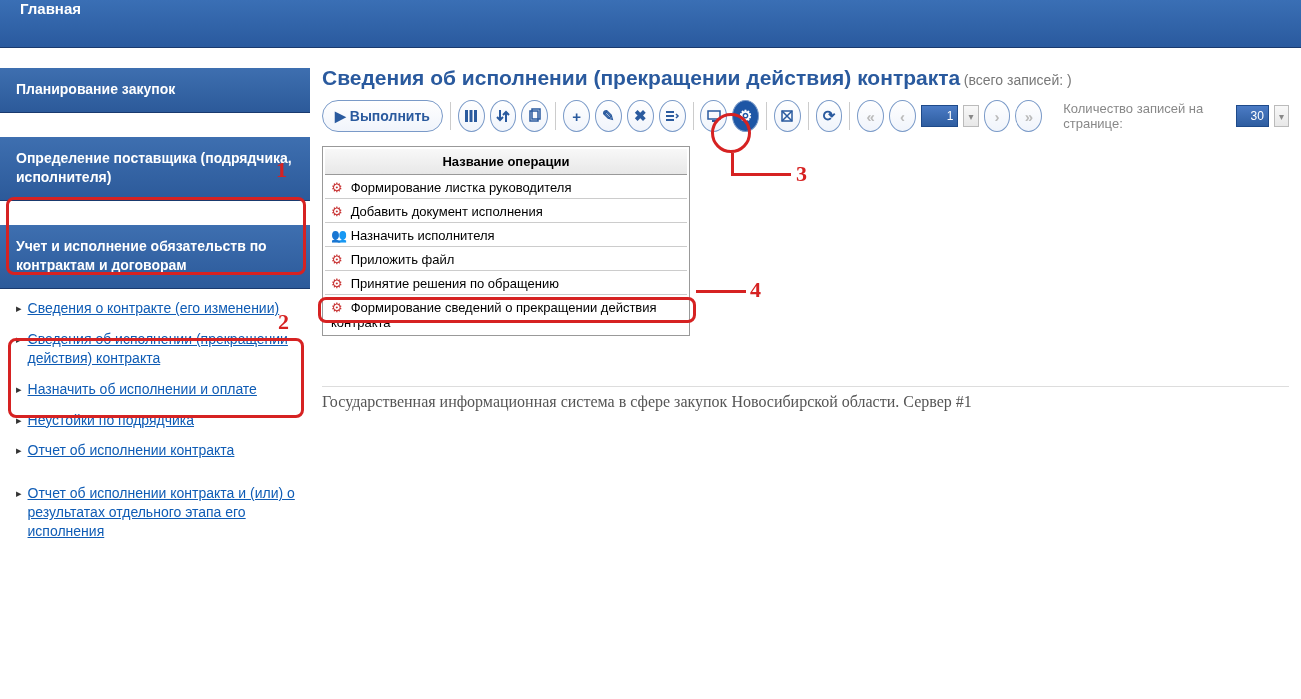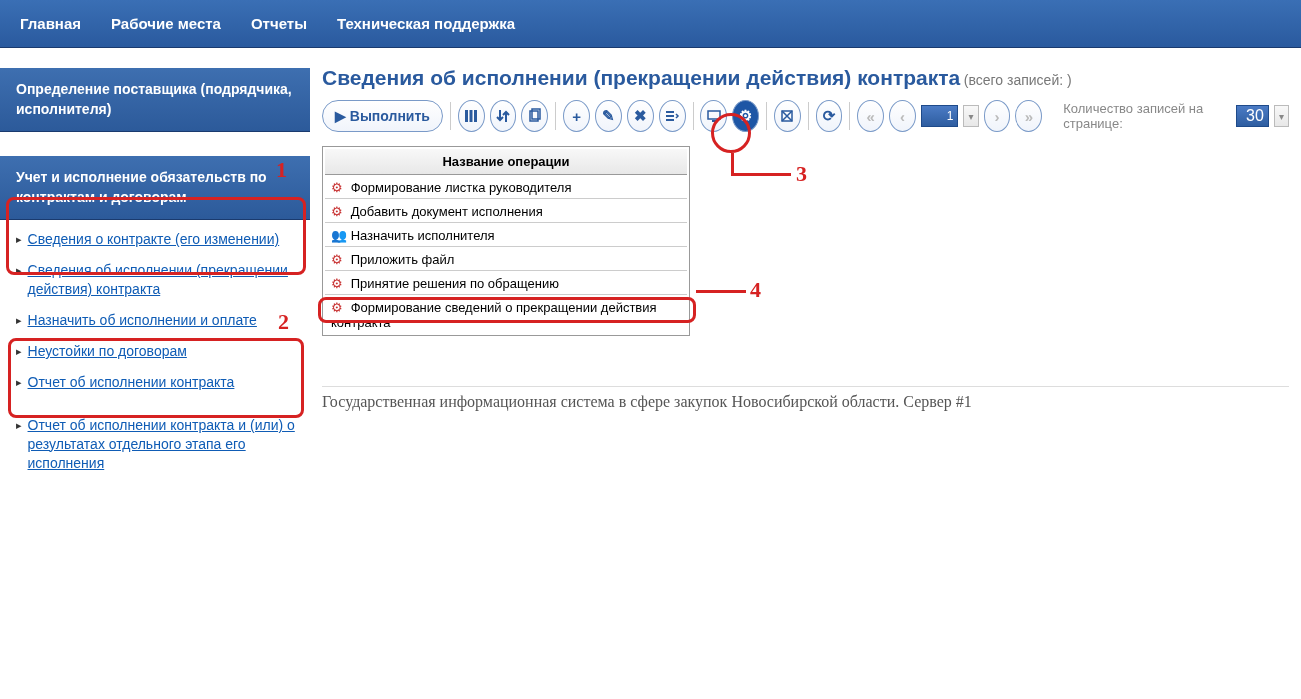--- a/index.html
+++ b/index.html
@@ -1,18 +1,18 @@
 <!DOCTYPE html>
 <html><head>
   <meta charset="utf-8">
   <style>
     * { box-sizing: border-box; margin: 0; padding: 0; }
     body { font-family: Arial, sans-serif; font-size: 13px; background: #fff; width: 1301px; }
     
-    .topnav { background: linear-gradient(#3a6fb5, #2a5a9e); height: 48px; display: flex; align-items: center; padding: 0 20px; gap: 30px; border-bottom: 1px solid #1a3a6e; }
+    .topnav { background: linear-gradient(#3a6fb5, #2a5a9e); height: 48px; display: flex; padding: 0 20px; gap: 30px; border-bottom: 1px solid #1a3a6e; flex-direction: column; }
     .topnav a { color: #fff; text-decoration: none; font-size: 15px; font-weight: bold; }
     
     .container { display: flex; }
     .sidebar { width: 310px; flex-shrink: 0; }
     
     .sb-section { background: linear-gradient(#3e6fb0, #2c5a9a); color: #fff; padding: 12px 16px; font-size: 14px; font-weight: bold; line-height: 1.4; border-bottom: 1px solid #1a3a6e; margin-top: 24px; }
     .sb-section:first-child { margin-top: 20px; }
     
     .sb-links { padding: 4px 0 10px 0; }
     .sb-link-row { display: flex; align-items: flex-start; padding: 6px 10px 6px 16px; }
@@ -25,21 +25,21 @@
     .title-suffix { color: #777; font-size: 14px; font-weight: normal; }
     
     .toolbar { display: flex; align-items: center; gap: 5px; margin-top: 10px; flex-wrap: nowrap; }
     .btn-exec { height: 32px; padding: 0 12px; border: 1px solid #7a9ac8; border-radius: 16px; background: linear-gradient(#fff,#f0f4fb); color: #2a5a9e; font-weight: bold; display: inline-flex; align-items: center; gap: 4px; cursor: pointer; font-size: 14px; }
     .btn-exec .tri { color: #2a5a9e; }
     .ico-btn { width: 32px; height: 32px; border: 1px solid #7a9ac8; border-radius: 50%; background: linear-gradient(#fff,#f0f4fb); color: #2a5a9e; display: inline-flex; align-items: center; justify-content: center; cursor: pointer; font-size: 15px; font-weight: bold; }
     .ico-btn.active { background: #1e56a5; color: #fff; }
     .pager-box { background: linear-gradient(#4b7bc5,#2e5da0); color: #fff; width: 44px; height: 22px; display: inline-flex; align-items: center; justify-content: flex-end; padding-right: 4px; font-size: 12px; border: 1px solid #1e4a8a; }
     .pager-small { width: 18px; height: 22px; background: linear-gradient(#f8f8f8,#e8e8e8); border: 1px solid #bbb; display: inline-flex; align-items: center; justify-content: center; font-size: 10px; color: #888; }
     .pg-label { color: #888; font-size: 13px; margin-left: 16px; }
-    .pg-count { background: linear-gradient(#4b7bc5,#2e5da0); color: #fff; width: 38px; height: 22px; display: inline-flex; align-items: center; justify-content: flex-end; padding-right: 4px; font-size: 16px; border: 1px solid #1e4a8a; }
+    .pg-count { background: linear-gradient(#4b7bc5,#2e5da0); color: #fff; width: 38px; height: 22px; display: inline-flex; align-items: center; justify-content: flex-end; padding-right: 4px; font-size: 12px; border: 1px solid #1e4a8a; }
     
     .op-table { margin-top: 14px; border: 1px solid #999; width: 368px; }
     .op-table th { background: linear-gradient(#f8f8f8,#e8e8e8); border-bottom: 1px solid #999; padding: 5px; font-size: 13px; font-weight: bold; text-align: center; }
     .op-table td { border-bottom: 1px solid #ccc; padding: 3px 6px; font-size: 13px; }
     .op-table tr:last-child td { border-bottom: none; }
     .gear-ic { color: #c83333; display: inline-block; width: 16px; }
     .people-ic { color: #2a6a2a; display: inline-block; width: 16px; }
     
     .footer-text { font-family: Georgia, serif; font-size: 16px; color: #555; margin-top: 50px; border-top: 1px solid #ddd; padding-top: 6px; }
     
@@ -58,38 +58,39 @@
 <div class="topnav">
   <a href="#">Главная</a>
   <a href="#">Рабочие места</a>
   <a href="#">Отчеты</a>
   <a href="#">Техническая поддержка</a>
 </div>
 
 <div class="container">
 
   <div class="sidebar">
+    <div class="sb-section">Планирование закупок</div>
     <div class="sb-section" style="position:relative;">Определение поставщика (подрядчика, исполнителя)</div>
     <div class="sb-section">Учет и исполнение обязательств по контрактам и договорам</div>
     <div class="sb-links">
       <div class="sb-link-row">
           <span class="arrow">▸</span>
           <a>Сведения о контракте (его изменении)</a>
         </div>
       <div class="sb-link-row">
           <span class="arrow">▸</span>
           <a>Сведения об исполнении (прекращении действия) контракта</a>
         </div>
       <div class="sb-link-row">
           <span class="arrow">▸</span>
           <a>Назначить об исполнении и оплате</a>
         </div>
       <div class="sb-link-row">
           <span class="arrow">▸</span>
-          <a>Неустойки по договорам</a>
+          <a>Неустойки по подрядчика</a>
         </div>
       <div class="sb-link-row">
           <span class="arrow">▸</span>
           <a>Отчет об исполнении контракта</a>
         </div>
       <div class="sb-link-row" style="margin-top:12px;">
           <span class="arrow">▸</span>
           <a>Отчет об исполнении контракта и (или) о результатах отдельного этапа его исполнения</a>
         </div>
     </div>

